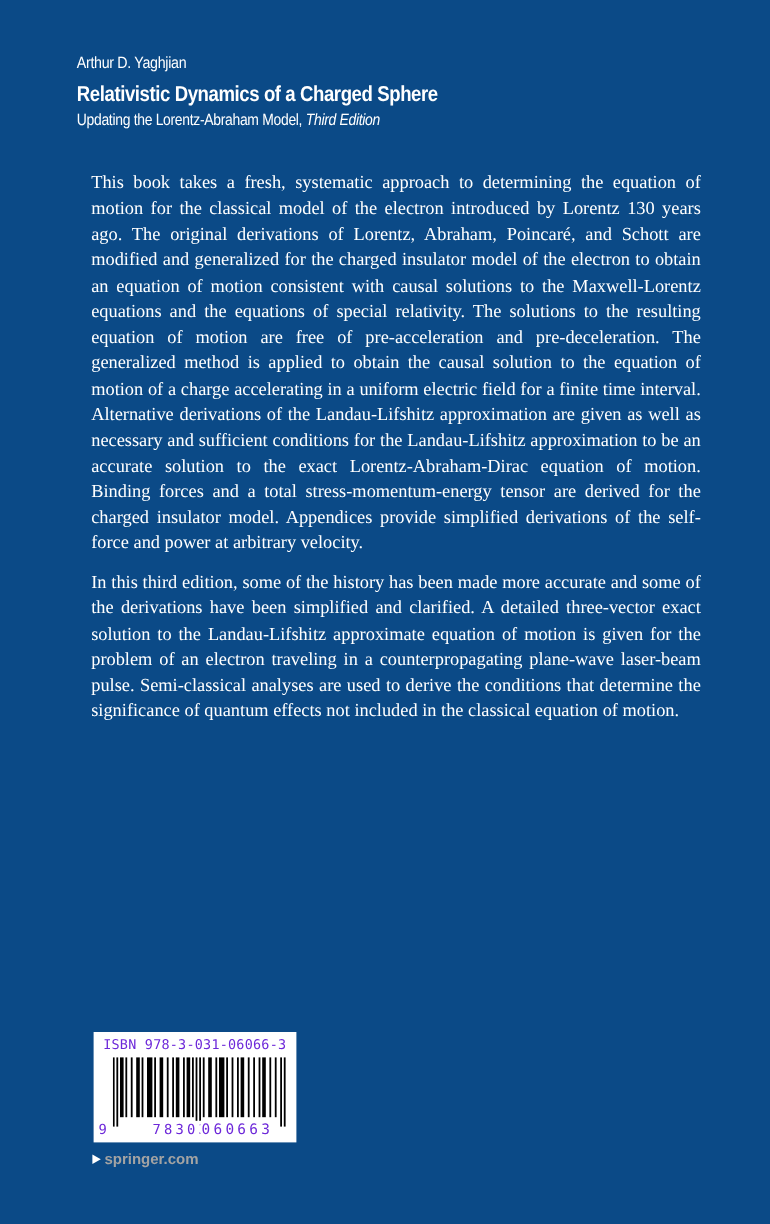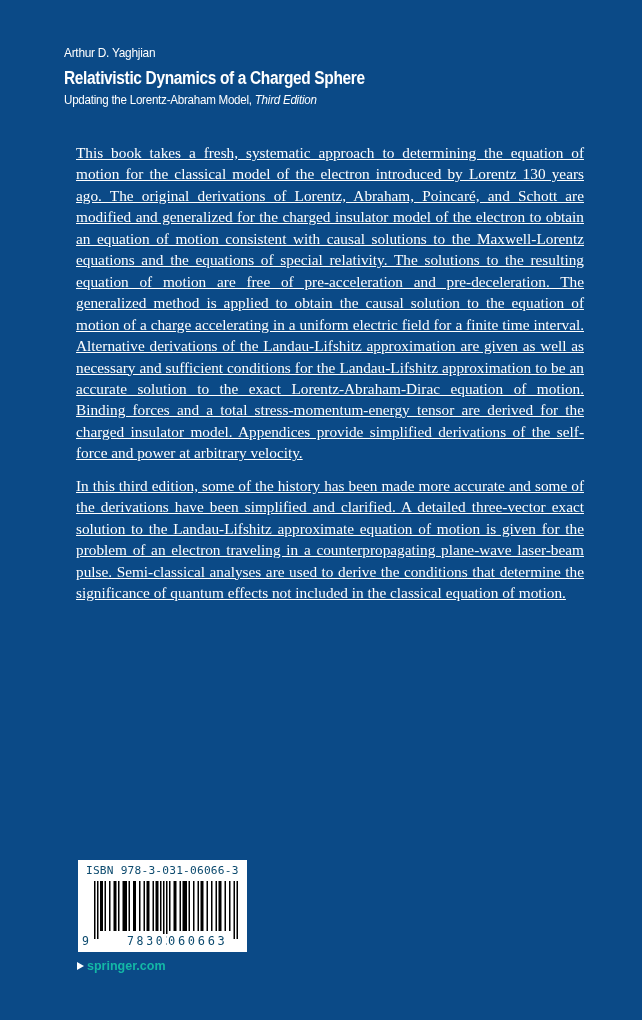--- a/index.html
+++ b/index.html
@@ -63,31 +63,30 @@
       font-family: "Liberation Serif", serif;
       font-size: 15.3px;
       line-height: 21.45px;
       text-align: justify;
       color: #ffffff;
     }
     .blurb p {
       margin: 0 3px 11px 0;
       text-align: justify;
       text-align-last: left;
-      text-decoration: underline;
     }
 
     .barcode-box {
       position: absolute;
       left: 78px;
       top: 860px;
       width: 169px;
       height: 92px;
       background: #ffffff;
-      color: #0c4a6e;
+      color: #6d28d9;
     }
     .isbn-label {
       position: absolute;
       left: 8px;
       top: 4px;
       font-family: "DejaVu Sans Mono", monospace;
       font-size: 11.2px;
       line-height: 14px;
       letter-spacing: 0.2px;
       white-space: nowrap;
@@ -133,21 +132,21 @@
     }
 
     .springer-link {
       position: absolute;
       left: 77px;
       top: 958px;
       font-family: "Liberation Sans", sans-serif;
       font-weight: bold;
       font-size: 12.5px;
       line-height: 16px;
-      color: #14b8a6;
+      color: #a3a3a3;
       white-space: nowrap;
       display: flex;
       align-items: center;
       text-decoration: none;
     }
     .springer-link .arrow {
       display: inline-block;
       width: 0;
       height: 0;
       border-top: 4.5px solid transparent;

